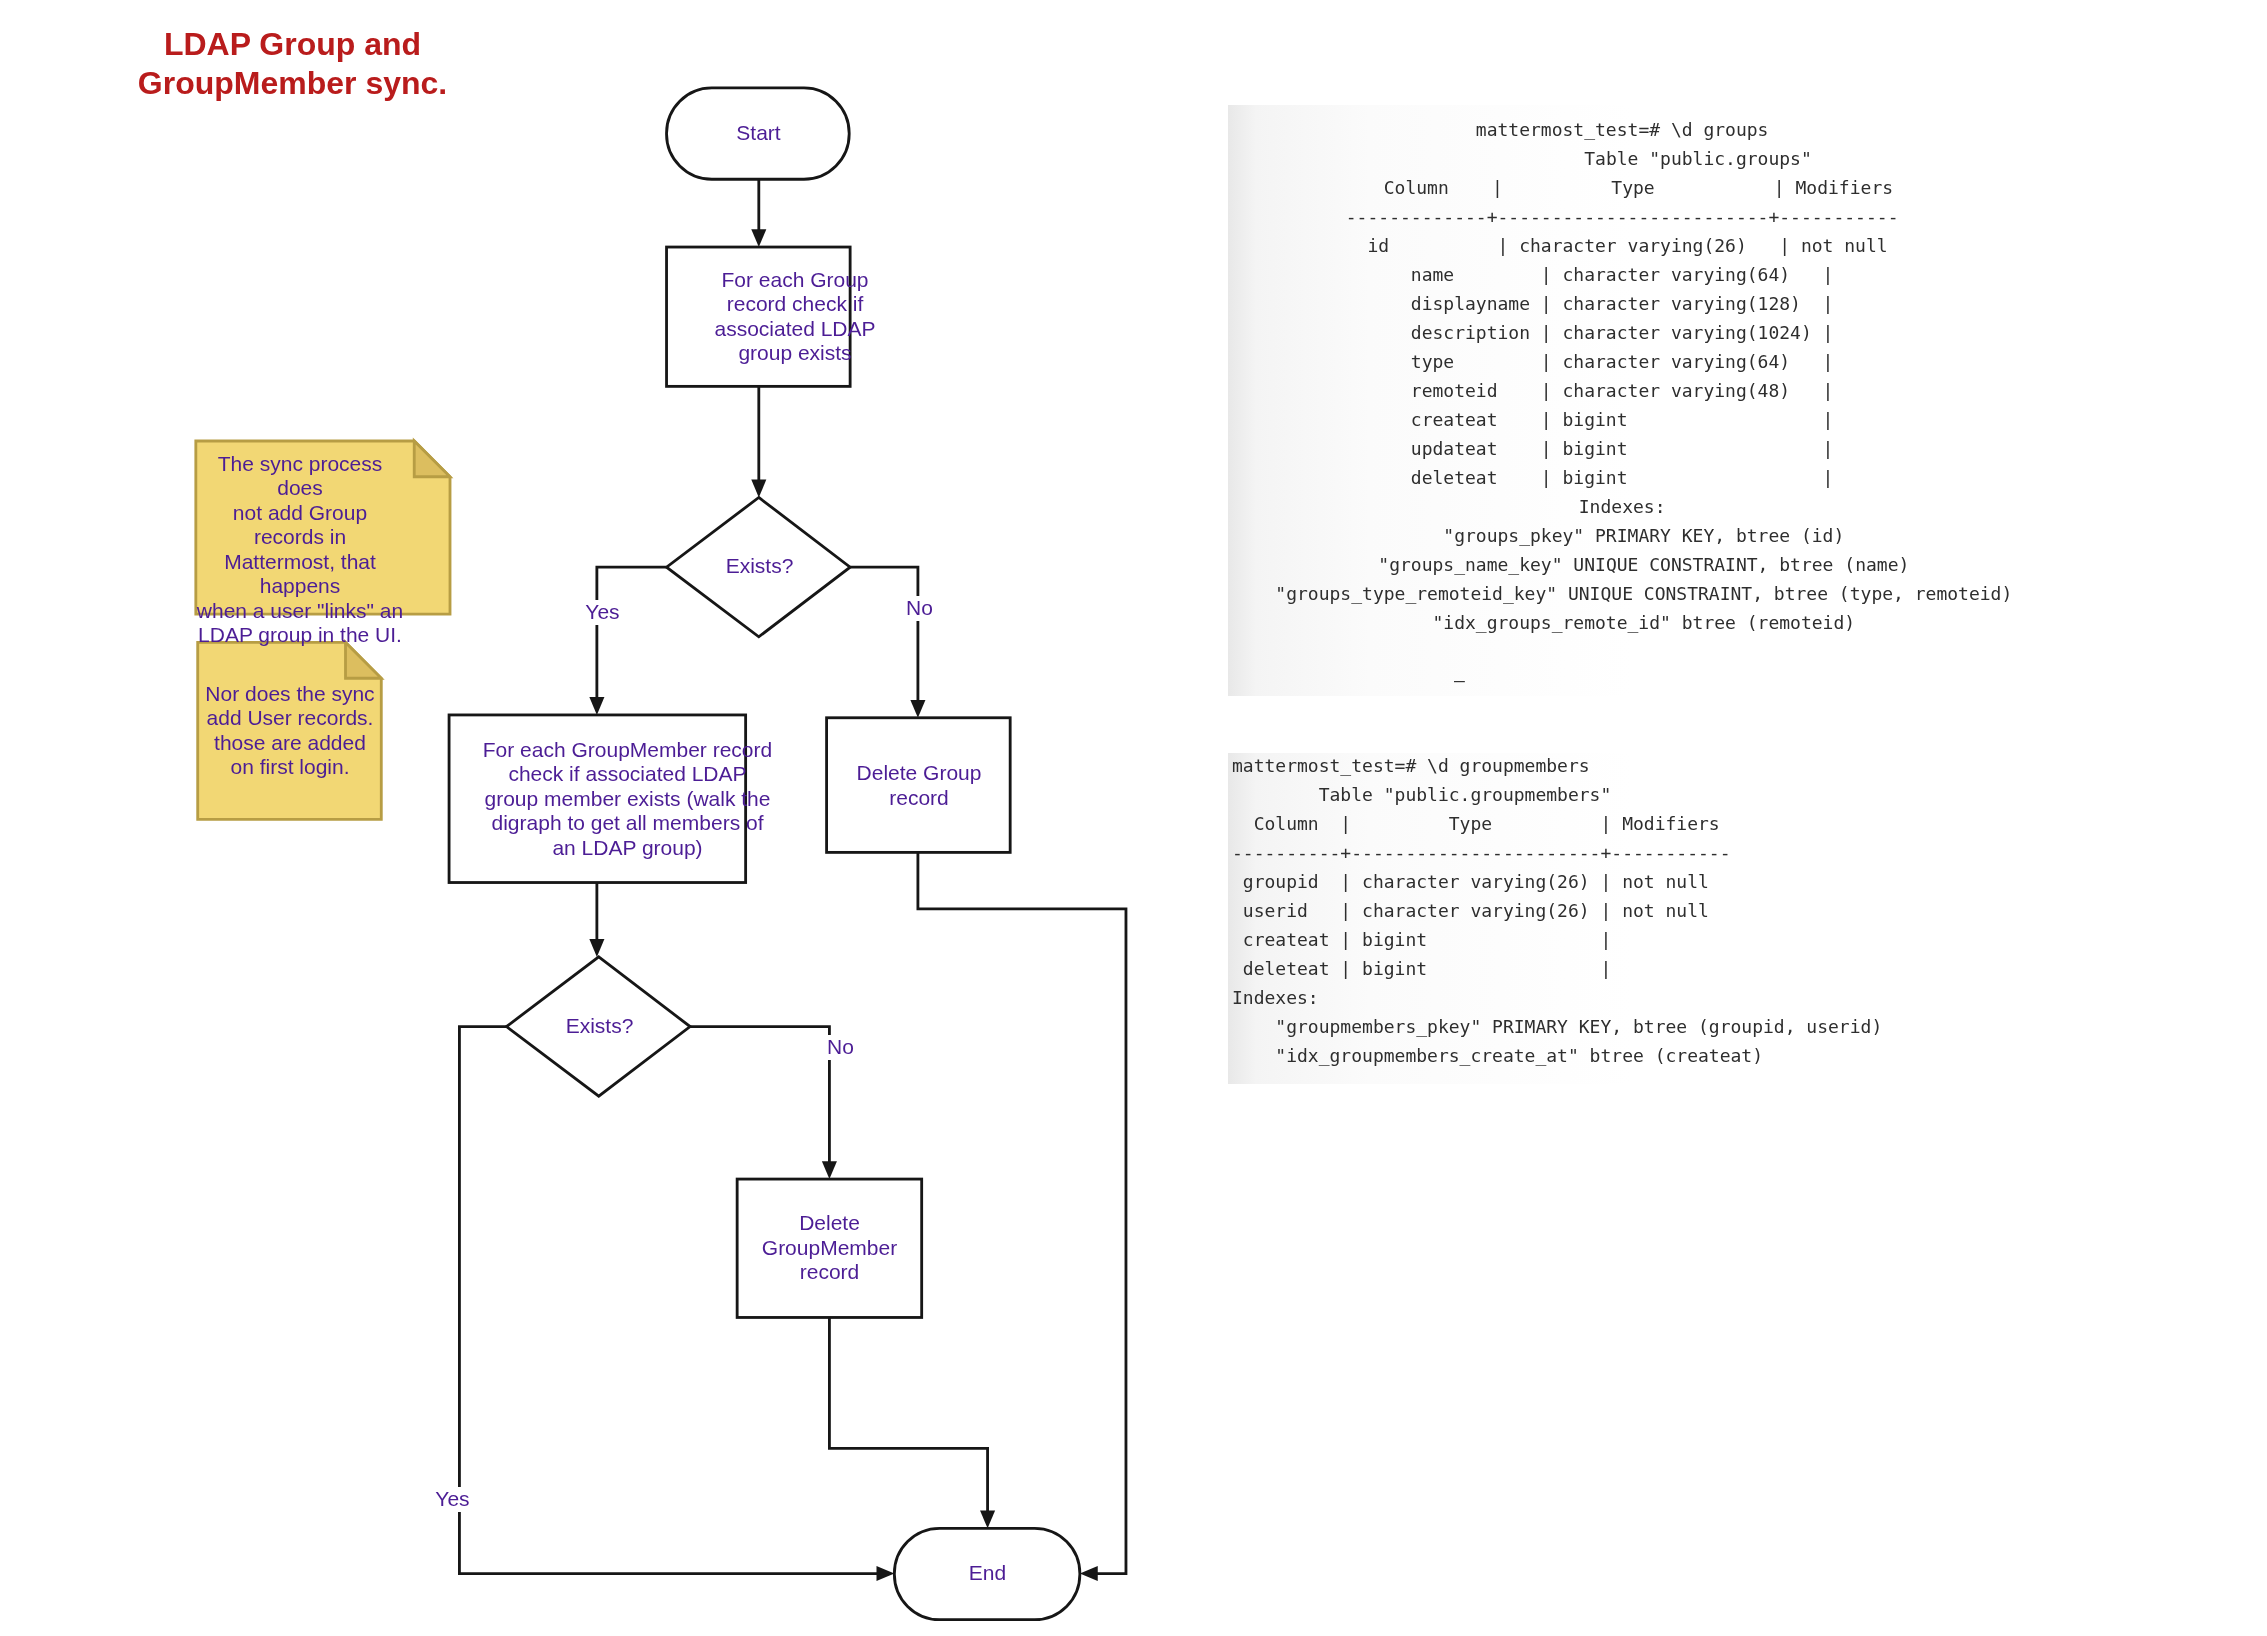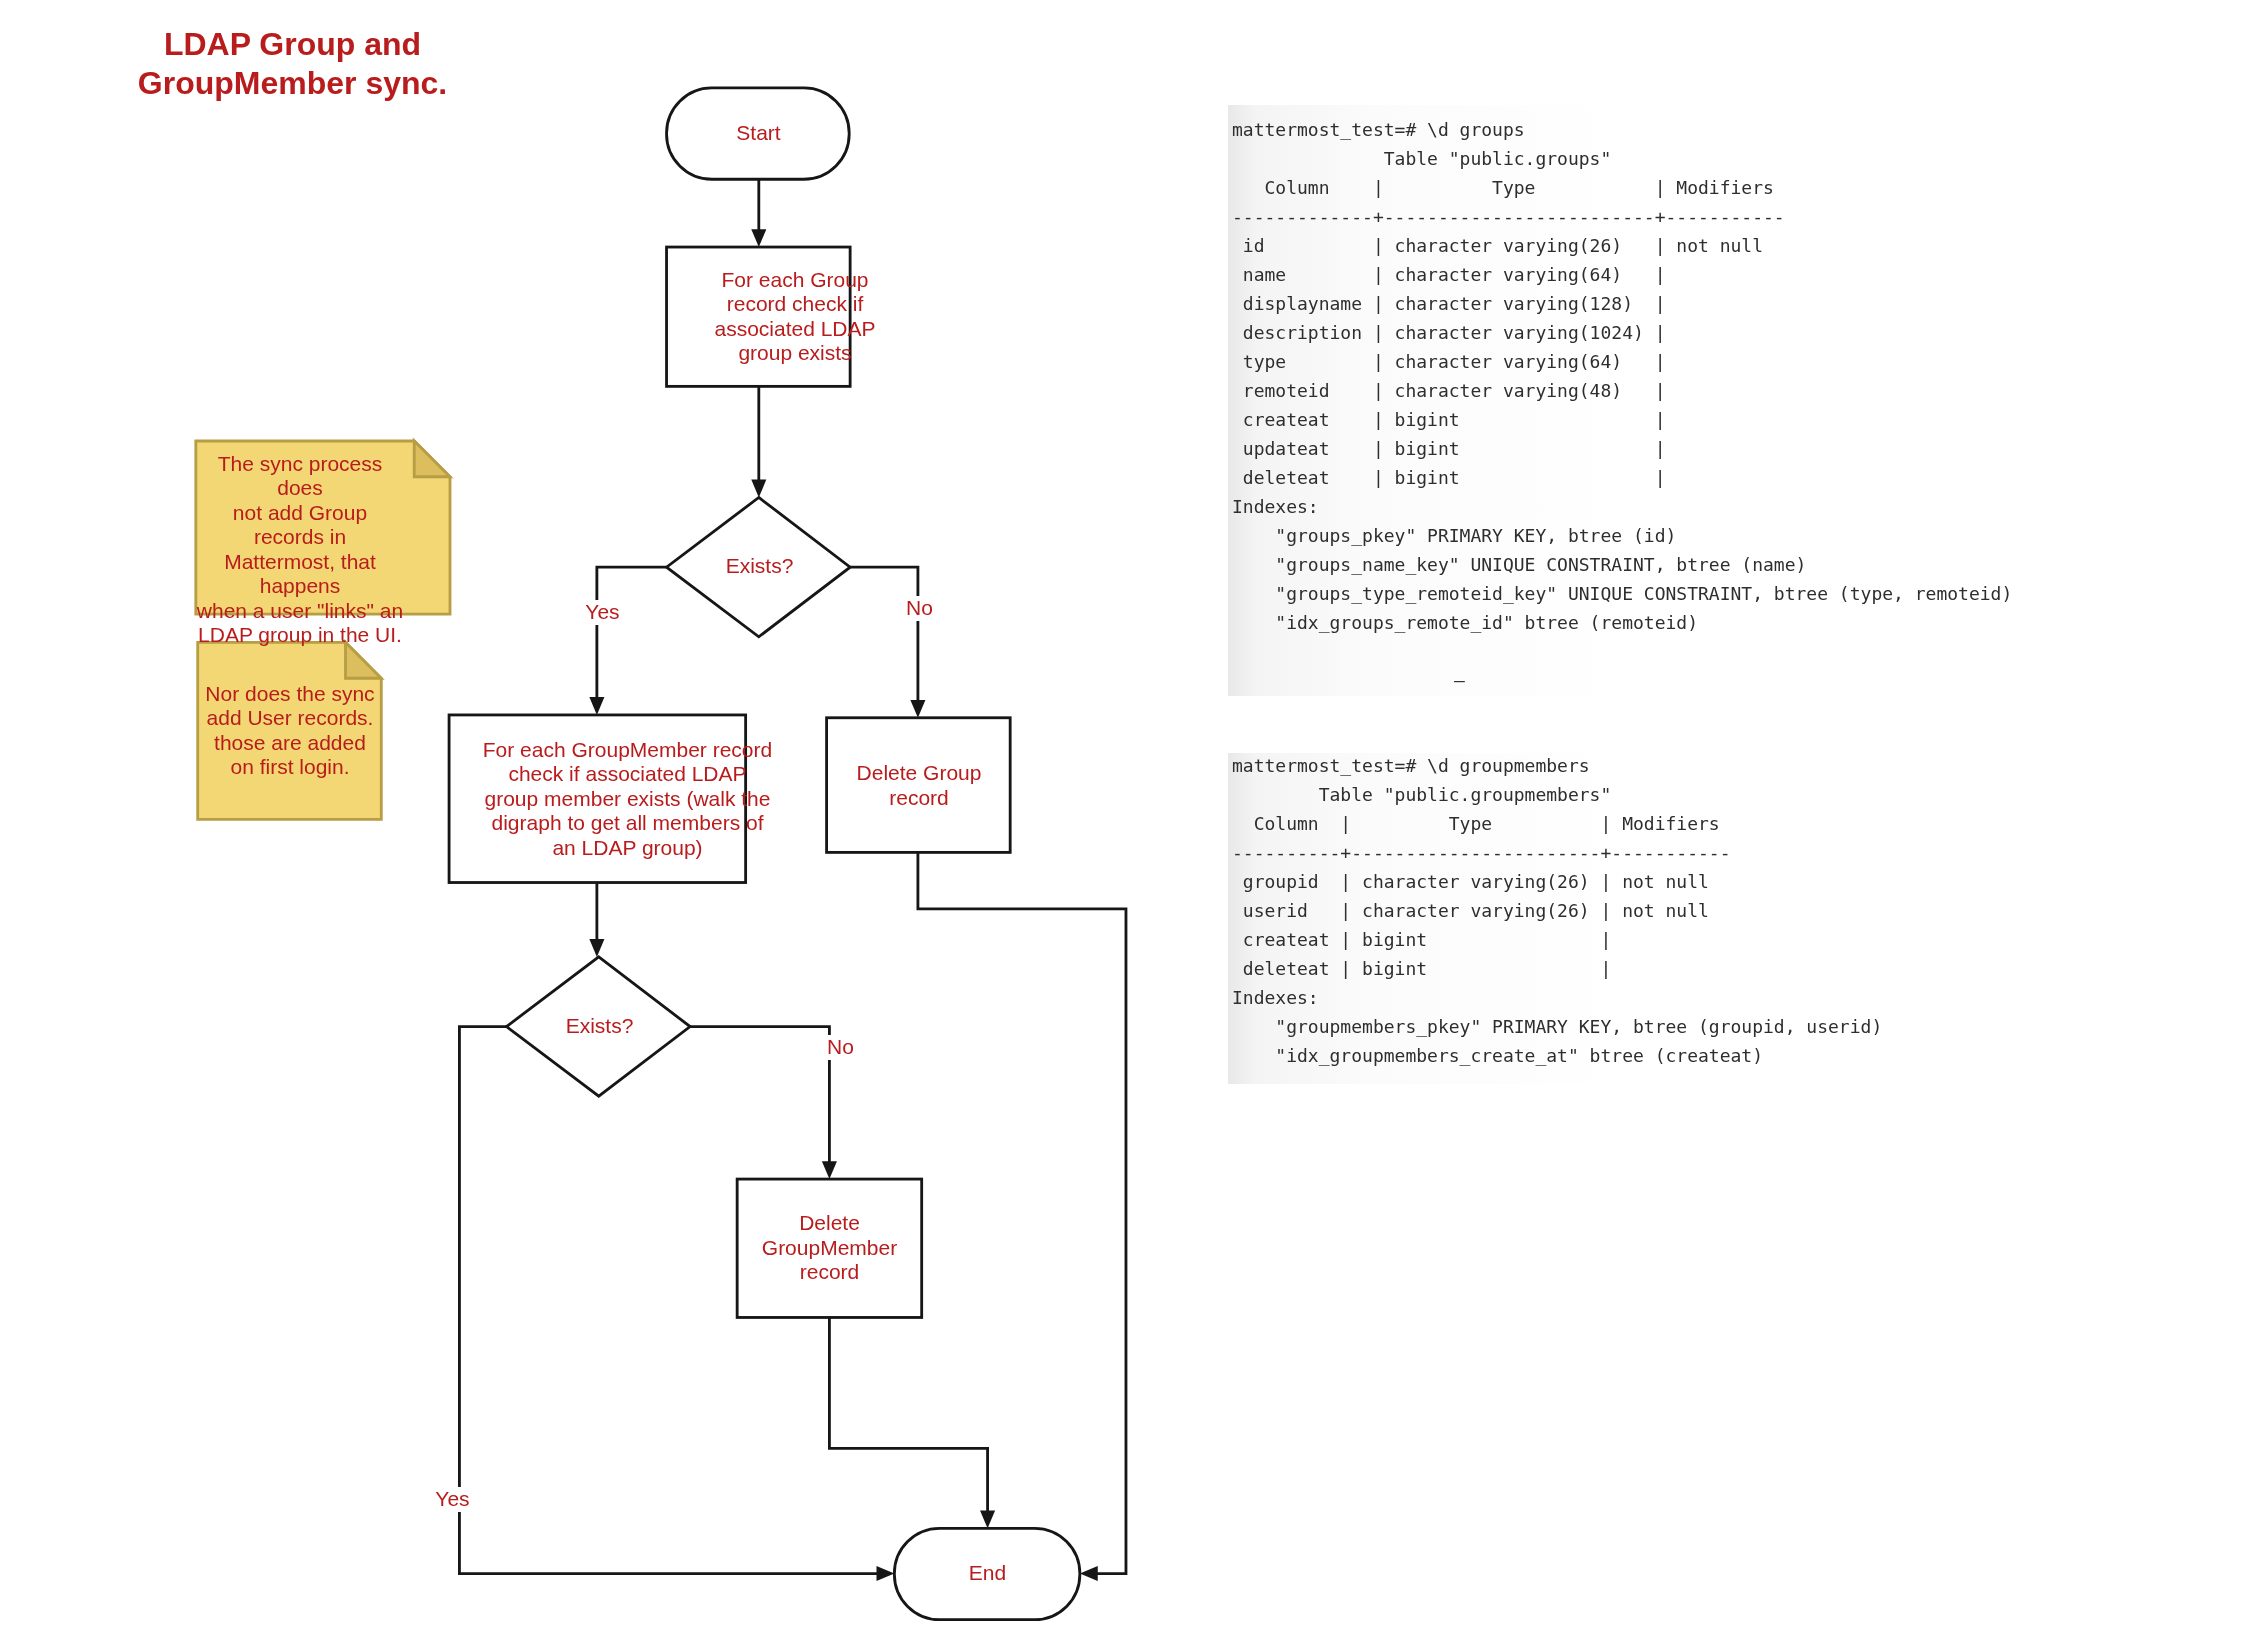--- a/index.html
+++ b/index.html
@@ -6,21 +6,21 @@
   #canvas{
     position:relative;
     width:2267px;height:1637px;
     background:#ffffff;
     overflow:hidden;
     font-family:"Liberation Sans", sans-serif;
     color:#111;
   }
   #flow-svg{position:absolute;left:0;top:0;}
   .overlay{position:absolute;display:flex;align-items:center;justify-content:center;
-           text-align:center;font-size:21px;line-height:24.5px;white-space:pre-line;color:#b91c1c;}
+           text-align:center;font-size:21px;line-height:24.5px;white-space:pre-line;color:#4c1d95;}
   .page-title{
     position:absolute;left:104px;top:24.5px;width:377px;
     font-size:32px;line-height:39px;font-weight:bold;text-align:center;
     white-space:pre-line;color:#b91c1c;
   }
   .edge-label{background:#ffffff;padding:0;}
   .note-text{font-size:21px;line-height:24.5px;}
   .term-bg{
     position:absolute;
     background:linear-gradient(90deg,#e8e8e8 0px,#f4f4f4 28px,#fbfbfb 141px,#ffffff 405px);
@@ -118,21 +118,21 @@
 not add Group records in
 Mattermost, that happens
 when a user "links" an
 LDAP group in the UI.</div>
   <div class="overlay note-text" style="left:198px;top:642px;width:184px;height:177px;">Nor does the sync
 add User records.
 those are added
 on first login.</div>
 
   <div class="term-bg" style="left:1228px;top:105px;width:1040px;height:591px;"></div>
-  <pre class="term-text" style="left:1232px;top:115px;">mattermost_test=# \d groups
+  <pre class="term-text" style="left:1232px;top:115px;text-align:center;">mattermost_test=# \d groups
               Table "public.groups"
    Column    |          Type           | Modifiers
 -------------+-------------------------+-----------
  id          | character varying(26)   | not null
  name        | character varying(64)   | 
  displayname | character varying(128)  | 
  description | character varying(1024) | 
  type        | character varying(64)   | 
  remoteid    | character varying(48)   | 
  createat    | bigint                  | 

